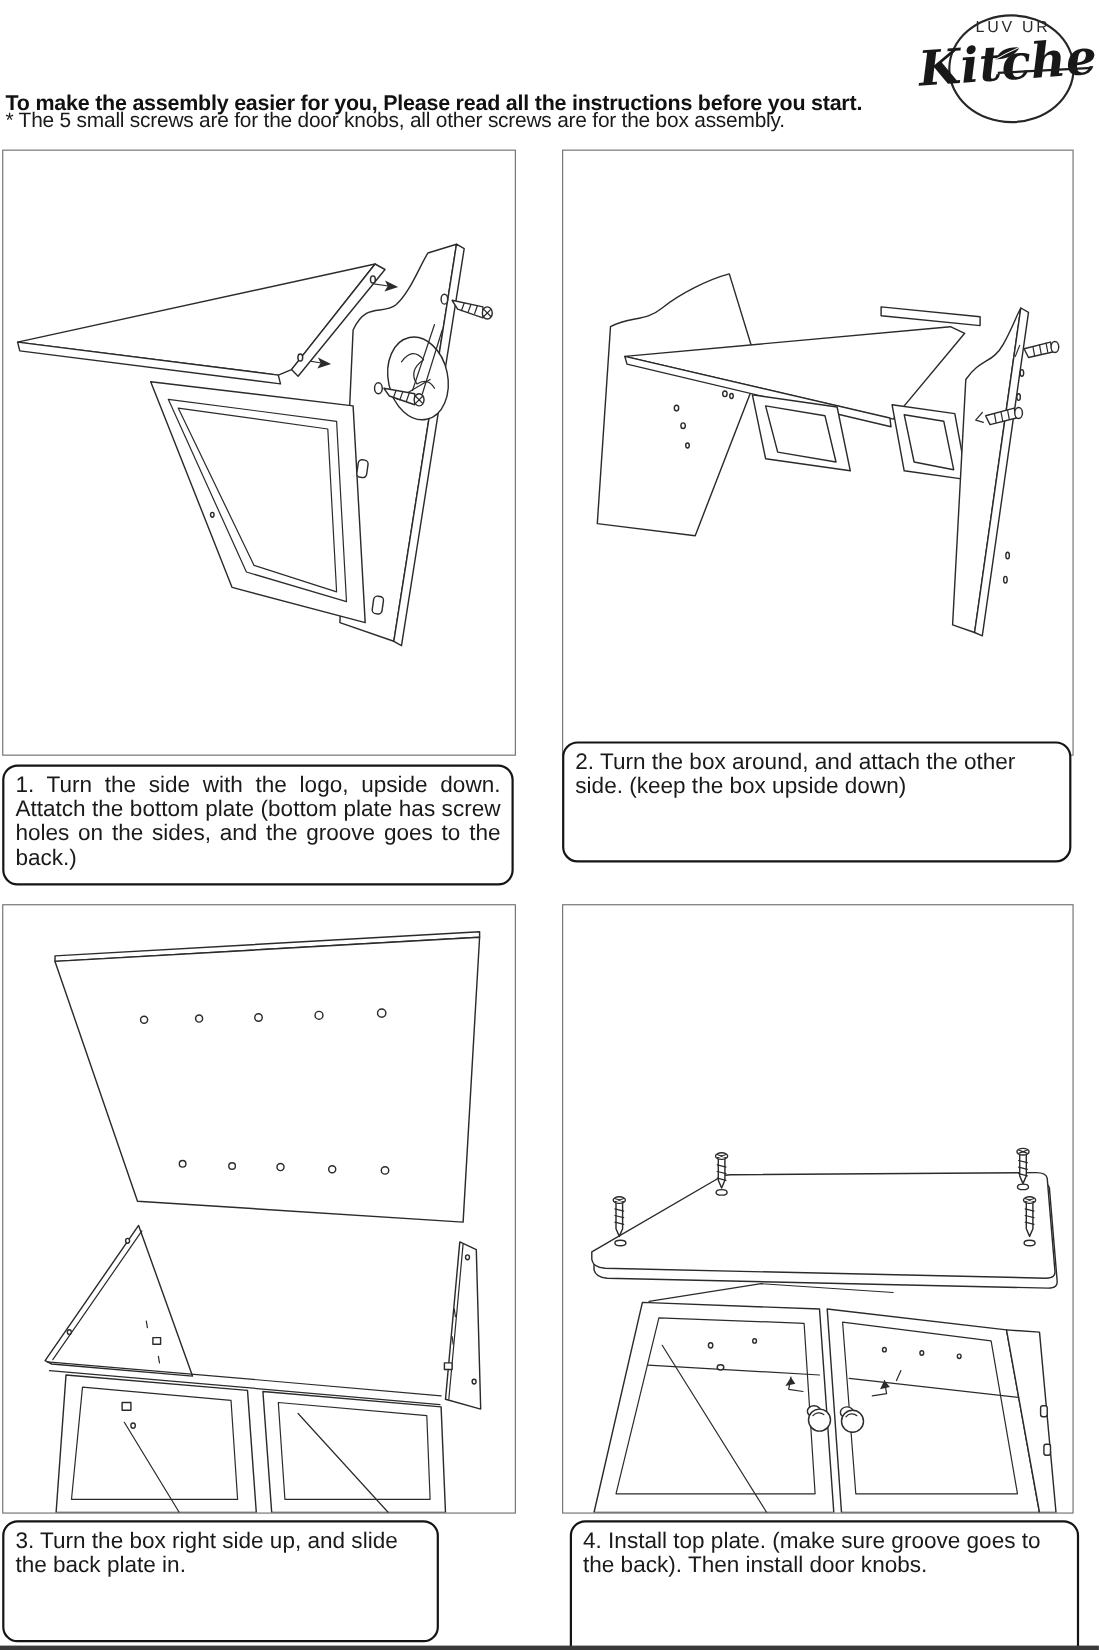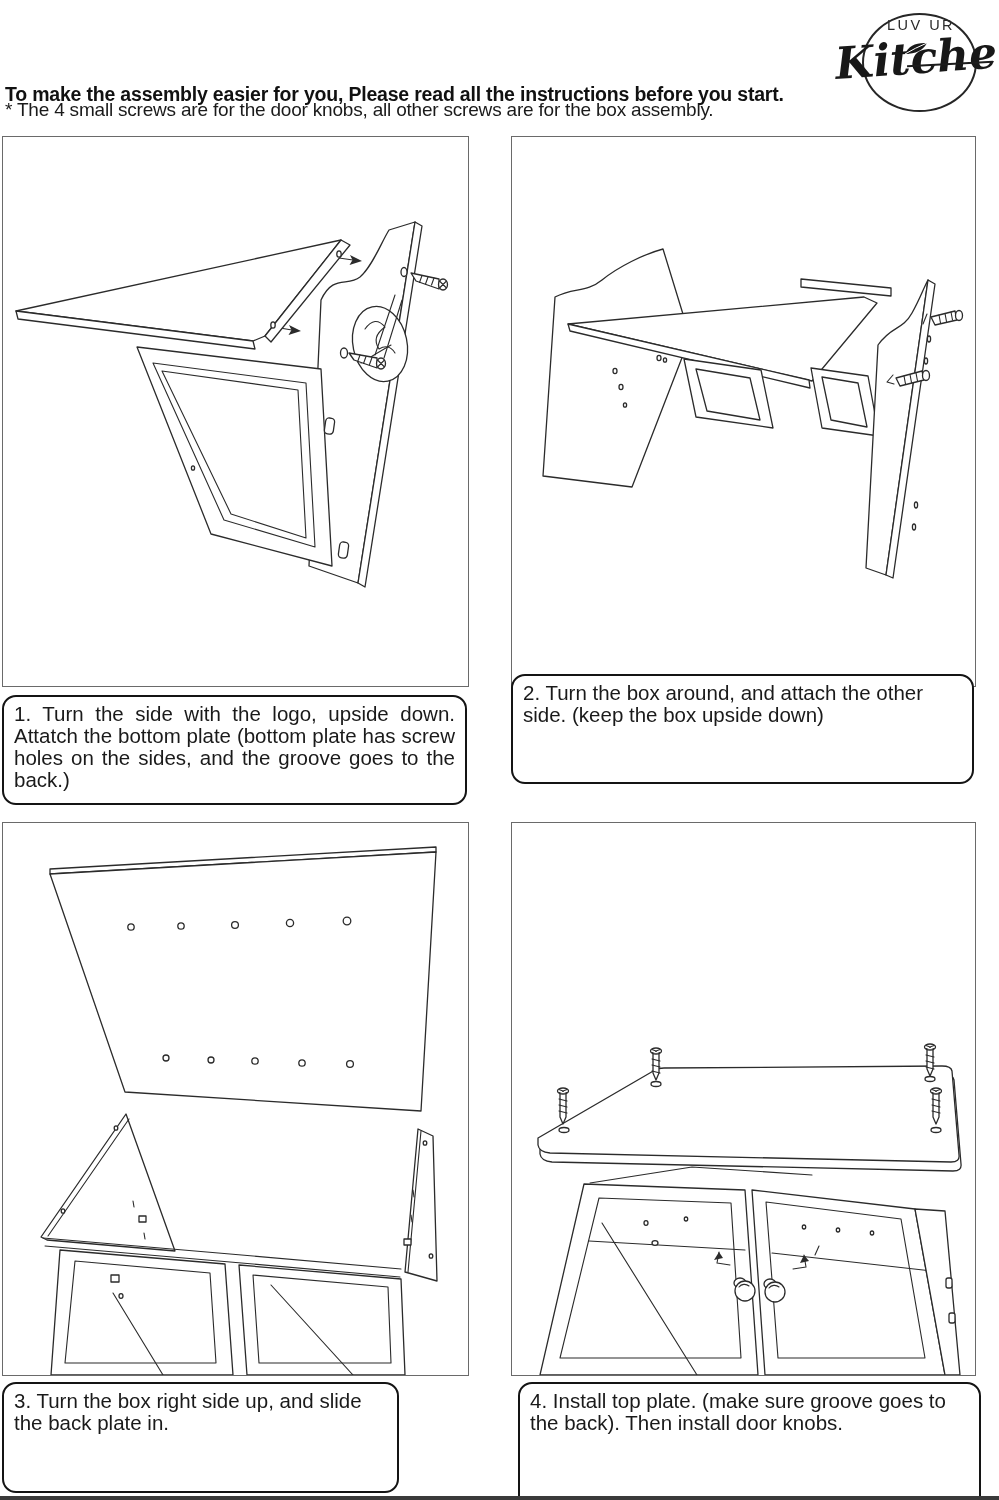--- a/index.html
+++ b/index.html
@@ -43,21 +43,21 @@
   .ln{fill:#ffffff;stroke:#2b2b2b;stroke-width:1.3;stroke-linejoin:round;stroke-linecap:round;}
   .nf{fill:none;stroke:#2b2b2b;stroke-width:1.1;stroke-linejoin:round;stroke-linecap:round;}
   .fl{fill:#2b2b2b;stroke:none;}
 </style>
 </head>
 <body>
 
 <div id="page">
 
   <div class="abs hdr1">To make the assembly easier for you, Please read all the instructions before you start.</div>
-  <div class="abs hdr2">* The 4 small screws are for the door knobs, all other screws are for the box assembly.</div>
+  <div class="abs hdr2">* The 5 small screws are for the door knobs, all other screws are for the box assembly.</div>
 
   <div class="abs logo">
     <div class="logo-circle"></div>
     <div class="logo-top">LUV UR</div>
     <div class="logo-script">Kitchen</div>
     <div class="logo-cross"></div>
     <svg class="leaf" width="26" height="16" viewBox="0 0 26 16">
       <path d="M2,14 Q7,2 24,3 Q18,14 2,14 Z" fill="#181818"></path>
       <path d="M2,14 Q12,8 24,3" stroke="#fff" stroke-width="1" fill="none"></path>
     </svg>

